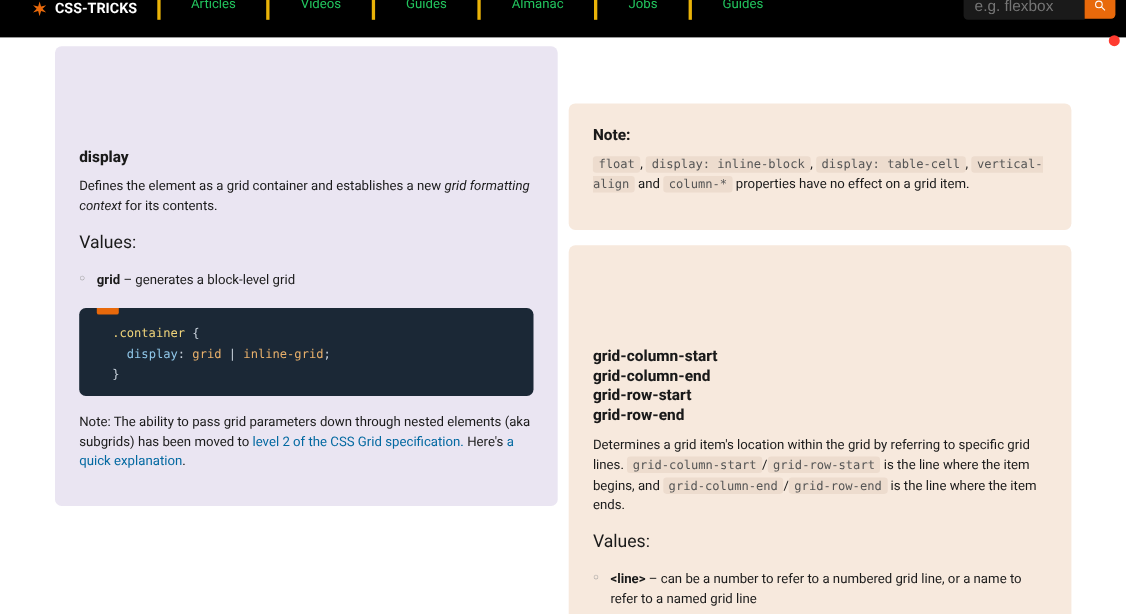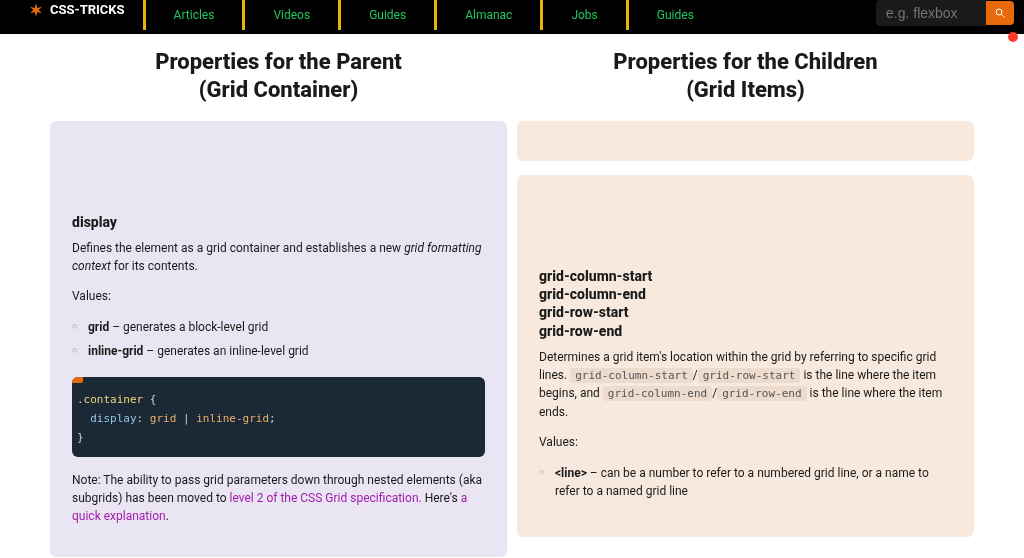--- a/index.html
+++ b/index.html
@@ -1,51 +1,51 @@
 <!DOCTYPE html>
 <html><head>
 <meta charset="utf-8">
 <style>
 *{margin:0;padding:0;box-sizing:border-box}
 body{font-family:-apple-system,BlinkMacSystemFont,"Segoe UI",Roboto,sans-serif;background:#fff;color:#1a1a1a;font-size:13px;line-height:1.5}
-.topbar{background:#000;height:30px;display:flex;align-items:flex-start;padding:0 10px}
+.topbar{background:#000;height:30px;display:flex;align-items:flex-end;padding:12px 10px}
 .logo{display:flex;align-items:center;gap:6px;color:#fff;font-weight:700;font-size:13px;padding:0 18px}
 .logo svg{width:16px;height:16px}
 .nav{display:flex;flex:1}
 .nav a{color:#22c55e;font-size:12px;text-decoration:none;padding:0 28px;height:30px;display:flex;align-items:center;border-left:3px solid #eab308}
 .search-wrap{display:flex;align-items:center;margin-left:auto}
 .search{background:#1a1a1a;border:none;color:#aaa;font-size:14px;padding:5px 10px;width:110px;border-radius:4px 0 0 4px;outline:none}
 .search-btn{background:#e8690b;border:none;width:28px;height:24px;border-radius:0 4px 4px 0;display:flex;align-items:center;justify-content:center;cursor:pointer}
 .search-btn svg{width:12px;height:12px;stroke:#fff;stroke-width:2;fill:none}
 .bar2{height:4px;background:#000}
 .dot{width:10px;height:10px;background:#ff3b30;border-radius:50%;position:absolute;right:6px;top:32px}
 .container{display:flex;gap:10px;padding:8px 50px 0}
 .col{flex:1;min-width:0}
 h1.sec-title{text-align:center;font-size:22px;font-weight:800;margin:6px 0 18px;line-height:1.25}
 .card{border-radius:6px;padding:20px 22px;margin-bottom:14px}
 .card-purple{background:#eae5f2}
 .card-orange{background:#f7e9dd}
 h3.prop{font-size:14px;font-weight:800;margin-bottom:8px;line-height:1.3}
 p{font-size:12px;margin-bottom:12px}
 em{font-style:italic}
-.values-label{font-size:12px;margin-bottom:10px}
+.values-label{font-size:16px;margin-bottom:10px}
 ul{list-style:none;margin-bottom:14px}
 ul li{font-size:12px;padding:3px 0 3px 16px;position:relative}
 ul li::before{content:"○";position:absolute;left:0;color:#999;font-size:9px;top:5px}
 ul li b{font-weight:700}
-.code{background:#1b2836;border-radius:6px;padding:10px 5px;font-family:ui-monospace,Menlo,Consolas,monospace;font-size:11px;line-height:1.7;color:#c8d1db;margin-bottom:14px;overflow:hidden}
+.code{background:#1b2836;border-radius:6px;padding:10px 30px;font-family:ui-monospace,Menlo,Consolas,monospace;font-size:11px;line-height:1.7;color:#c8d1db;margin-bottom:14px;overflow:hidden}
 .code .rule{color:#e8690b}
 .code .sel{color:#f0d47a}
 .code .pr{color:#8fc6e8}
 .code .vl{color:#e8b06b}
 .code .pu{color:#c8d1db}
 .code-bar{width:20px;height:6px;background:#e8690b;border-radius:0 0 2px 2px;margin:-10px 0 8px -14px}
 code.inline{background:#e6e0ee;border-radius:3px;padding:1px 5px;font-family:ui-monospace,Menlo,Consolas,monospace;font-size:11px;color:#555}
 .card-orange code.inline{background:#eddcce}
-a.link{color:#a21caf;text-decoration:none}
+a.link{color:#0369a1;text-decoration:none}
 .spacer-top{height:72px}
 </style>
 </head>
 <body>
 
 <div class="topbar">
   <div class="logo">
     <svg viewBox="0 0 24 24">
         <path fill="#e8690b" d="M12 2l2 7 7-2-5 5 5 5-7-2-2 7-2-7-7 2 5-5-5-5 7 2z"></path>
       </svg>
@@ -67,54 +67,54 @@
           <line x1="15" y1="15" x2="21" y2="21"></line>
         </svg>
     </button>
   </div>
 </div>
 <div class="bar2"></div>
 <div class="dot"></div>
 
 <div class="container">
   <div class="col">
-    <h1 class="sec-title">
-      <span>Properties for the Parent</span><br><span>(Grid Container)</span>
-    </h1>
 
     <div class="card card-purple">
       <div class="spacer-top"></div>
       <h3 class="prop">display</h3>
       <p>
         <span>Defines the element as a grid container and establishes a new </span><em>grid formatting context</em><span> for its contents.</span>
       </p>
       <p class="values-label">Values:</p>
       <ul>
         <li><b>grid</b><span> – generates a block-level grid</span></li>
-        <li><b>inline-grid</b><span> – generates an inline-level grid</span></li>
       </ul>
       <div class="code">
         <div class="code-bar rule"></div>
         <div><span class="sel">.container</span><span class="pu"> {</span></div>
         <div>&nbsp;&nbsp;<span class="pr">display</span><span class="pu">: </span><span class="vl">grid</span><span class="pu"> | </span><span class="vl">inline-grid</span><span class="pu">;</span></div>
         <div><span class="pu">}</span></div>
       </div>
       <p>
         <span>Note: The ability to pass grid parameters down through nested elements (aka subgrids) has been moved to </span><a class="link">level 2 of the CSS Grid specification.</a><span> Here's </span><a class="link">a quick explanation</a><span>.</span>
       </p>
     </div>
 
   </div>
 
   <div class="col">
     <h1 class="sec-title">
-      <span>Properties for the Children</span><br><span>(Grid Items)</span>
+      <br>
     </h1>
 
     <div class="card card-orange">
+      <h3 class="prop">Note:</h3>
+      <p>
+        <code class="inline">float</code><span>, </span><code class="inline">display: inline-block</code><span>, </span><code class="inline">display: table-cell</code><span>, </span><code class="inline">vertical-align</code><span> and </span><code class="inline">column-*</code><span> properties have no effect on a grid item.</span>
+      </p>
     </div>
 
     <div class="card card-orange">
       <div class="spacer-top"></div>
       <h3 class="prop">
         <span>grid-column-start</span><br><span>grid-column-end</span><br><span>grid-row-start</span><br><span>grid-row-end</span>
       </h3>
       <p>
         <span>Determines a grid item's location within the grid by referring to specific grid lines. </span><code class="inline">grid-column-start</code><span>/</span><code class="inline">grid-row-start</code><span> is the line where the item begins, and </span><code class="inline">grid-column-end</code><span>/</span><code class="inline">grid-row-end</code><span> is the line where the item ends.</span>
       </p>

